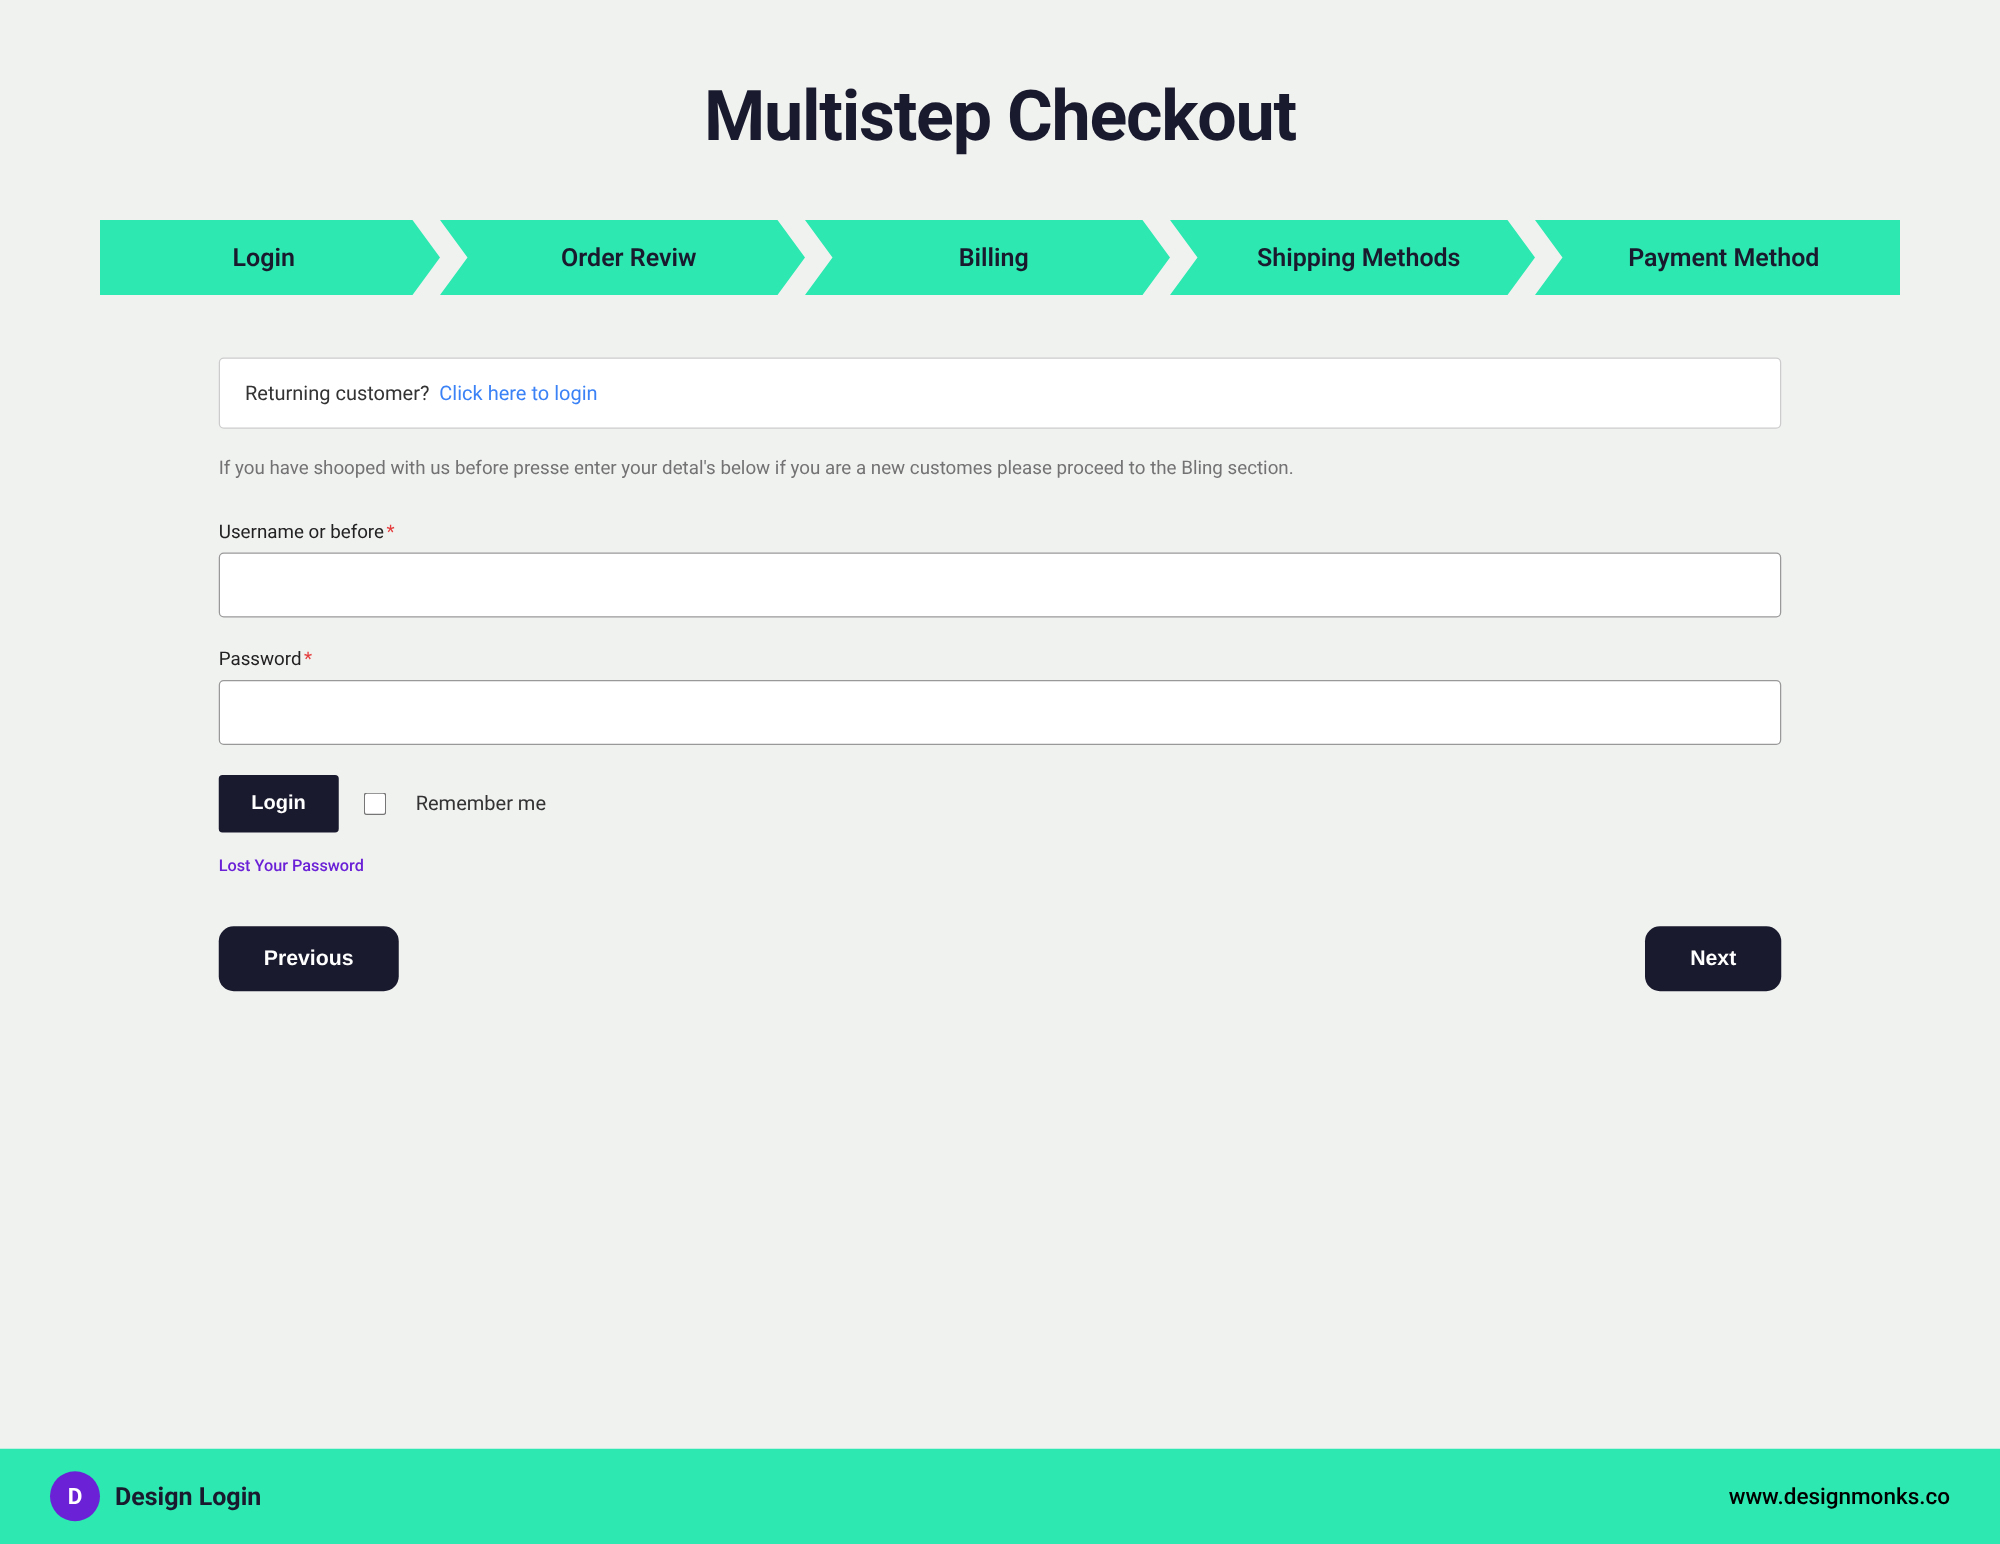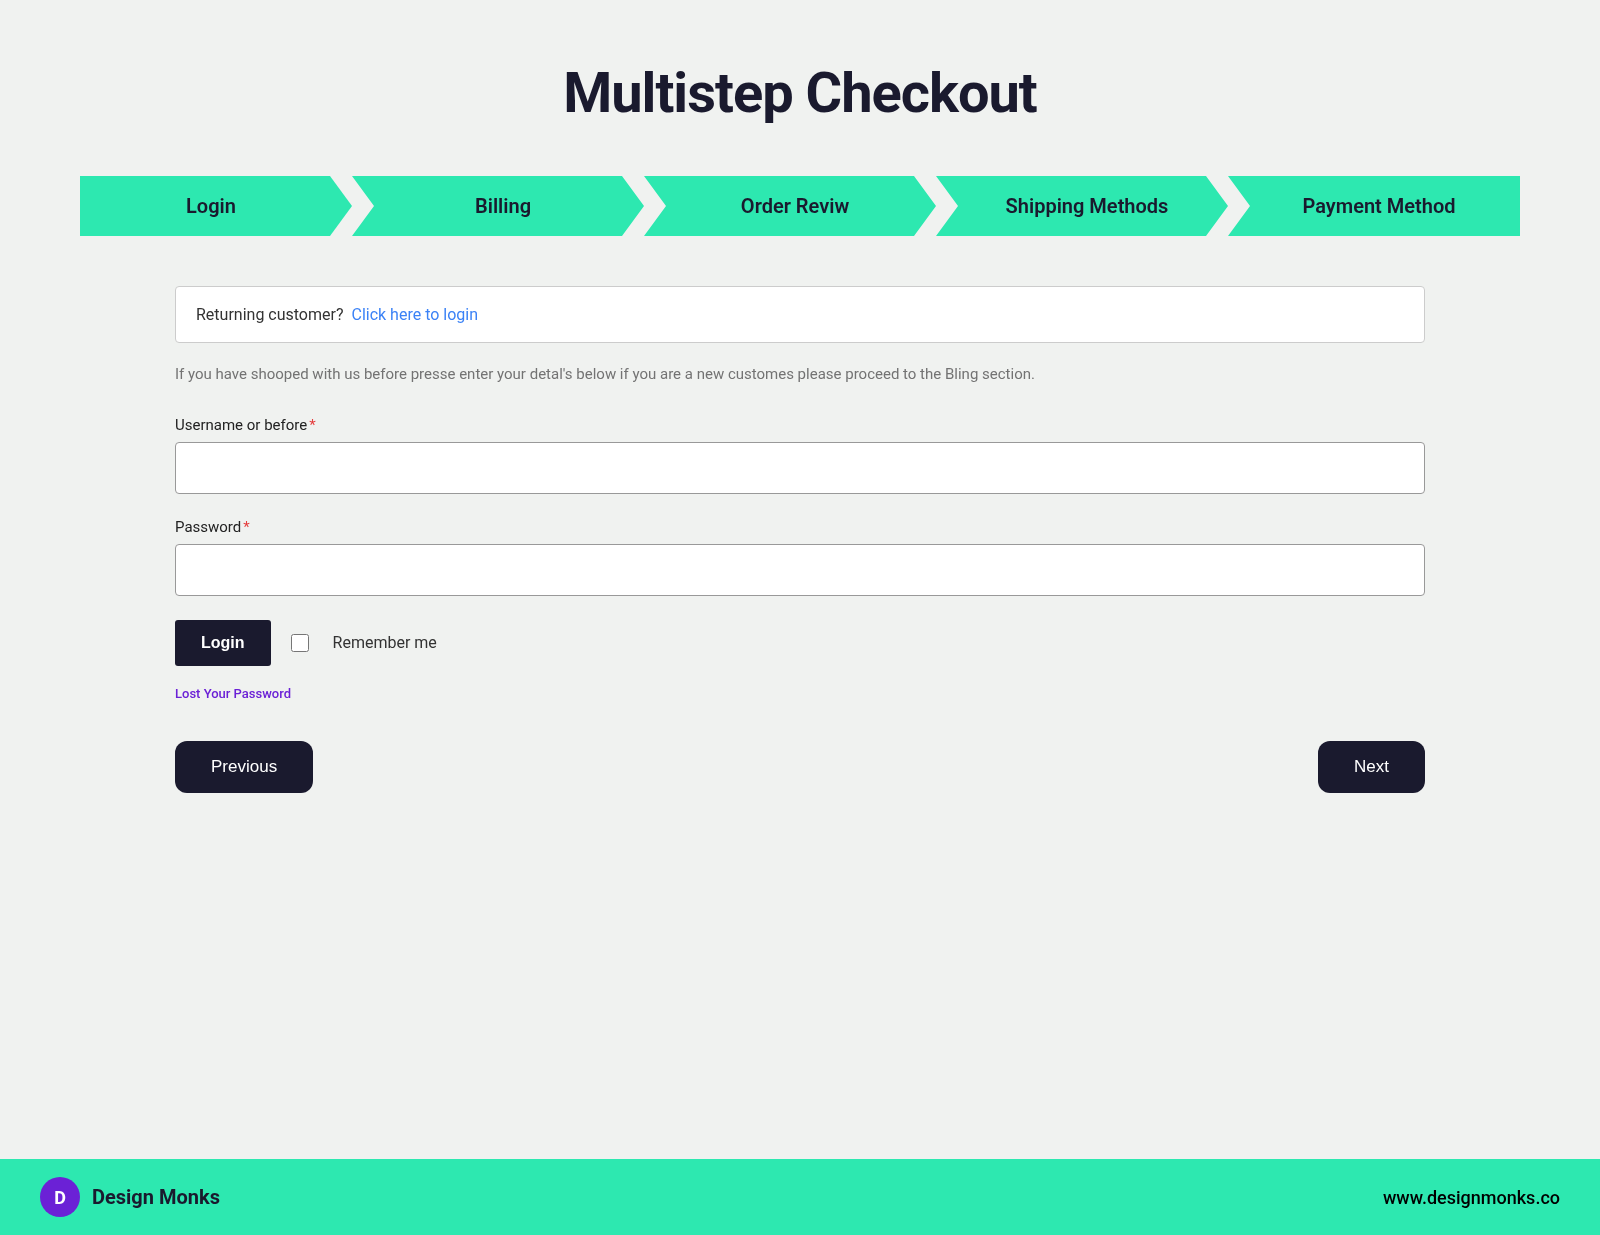--- a/index.html
+++ b/index.html
@@ -163,21 +163,21 @@
       justify-content: space-between;
       align-items: center;
     }
 
     .nav-btn {
       background: #1a1a2e;
       color: #fff;
       border: none;
       padding: 16px 36px;
       font-size: 17px;
-      font-weight: 400;
+      font-weight: 700;
       border-radius: 12px;
       cursor: pointer;
     }
 
     
     .footer {
       background: #2de8b0;
       padding: 18px 40px;
       display: flex;
       align-items: center;
@@ -219,24 +219,24 @@
 <body>
 
 <div class="main-content">
   <h1 class="page-title">Multistep Checkout</h1>
 
   <div class="steps-container">
     <div class="step">
       <span>Login</span>
     </div>
     <div class="step">
+      <span>Order Reviw</span>
+    </div>
+    <div class="step">
       <span>Billing</span>
-    </div>
-    <div class="step">
-      <span>Order Reviw</span>
     </div>
     <div class="step">
       <span>Shipping Methods</span>
     </div>
     <div class="step">
       <span>Payment Method</span>
     </div>
   </div>
 
   <div class="form-area">
@@ -276,16 +276,16 @@
       <button class="nav-btn">Next</button>
     </div>
   </div>
 </div>
 
 <footer class="footer">
   <div class="brand">
     <div class="brand-icon">
       <span>D</span>
     </div>
-    <span class="brand-name">Design Monks</span>
+    <span class="brand-name">Design Login</span>
   </div>
   <span class="website-url">www.designmonks.co</span>
 </footer>
 
 </body></html>

